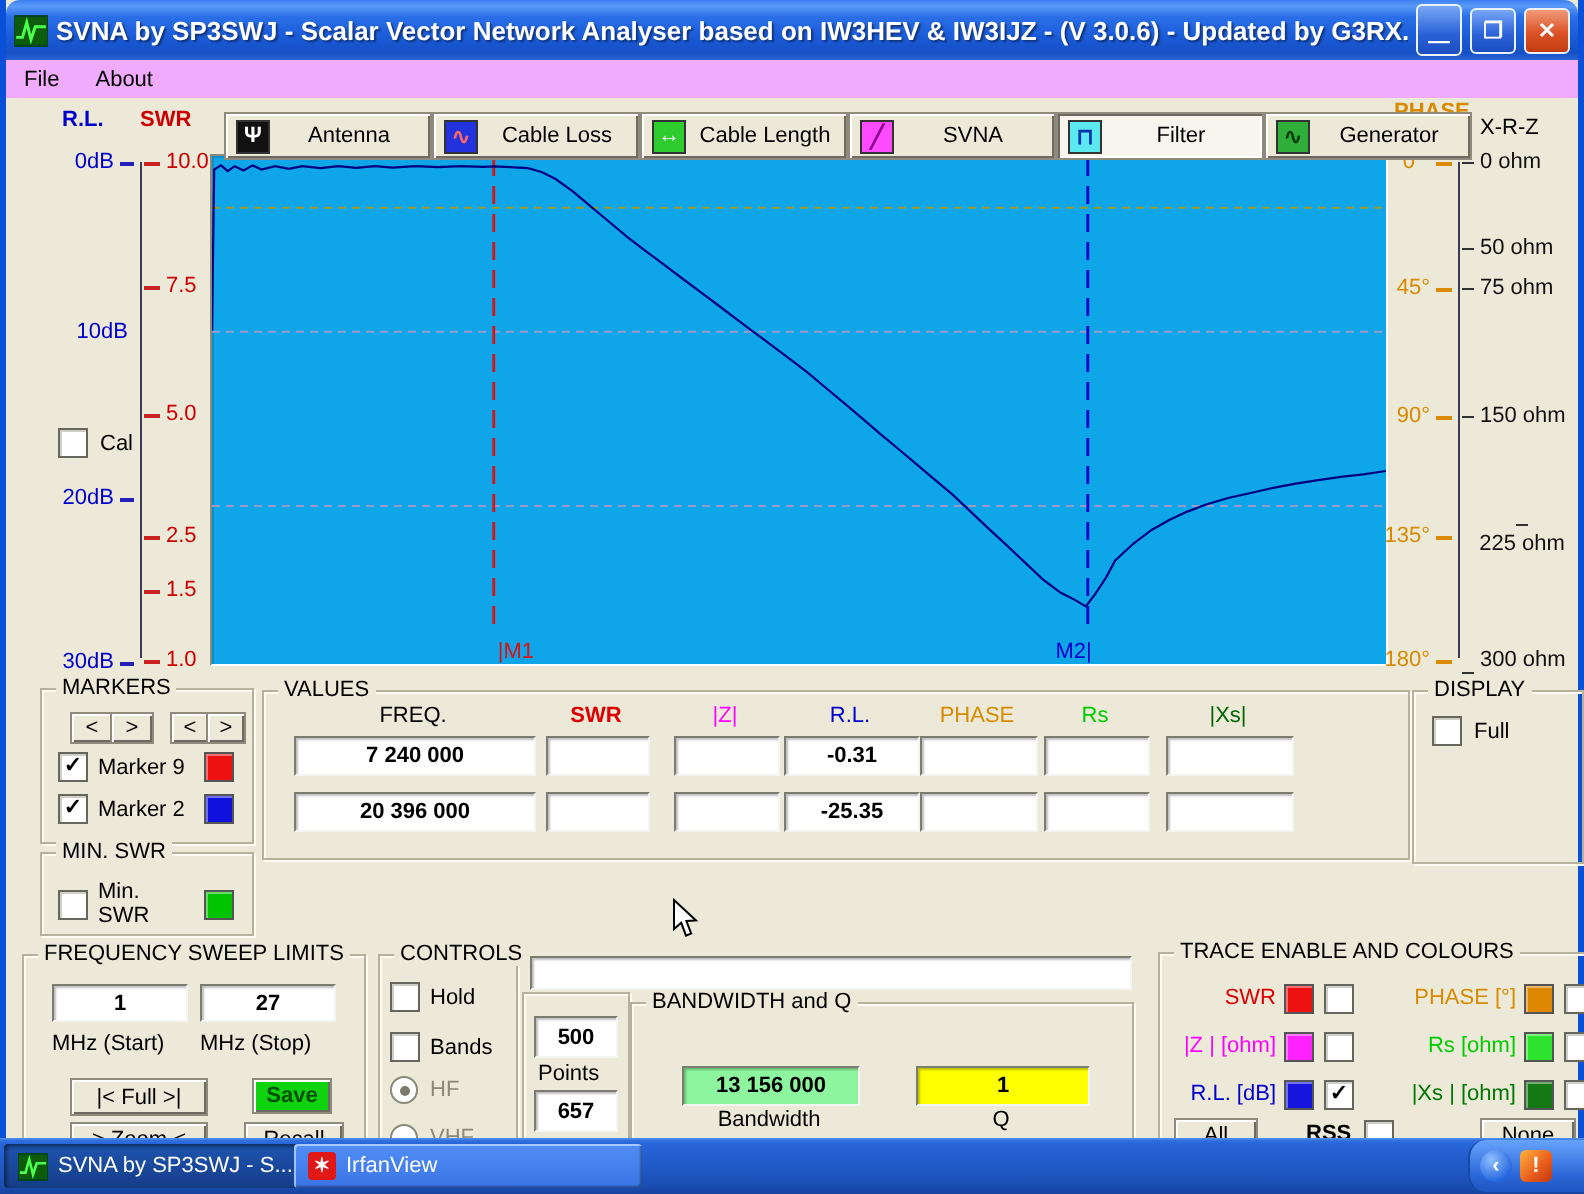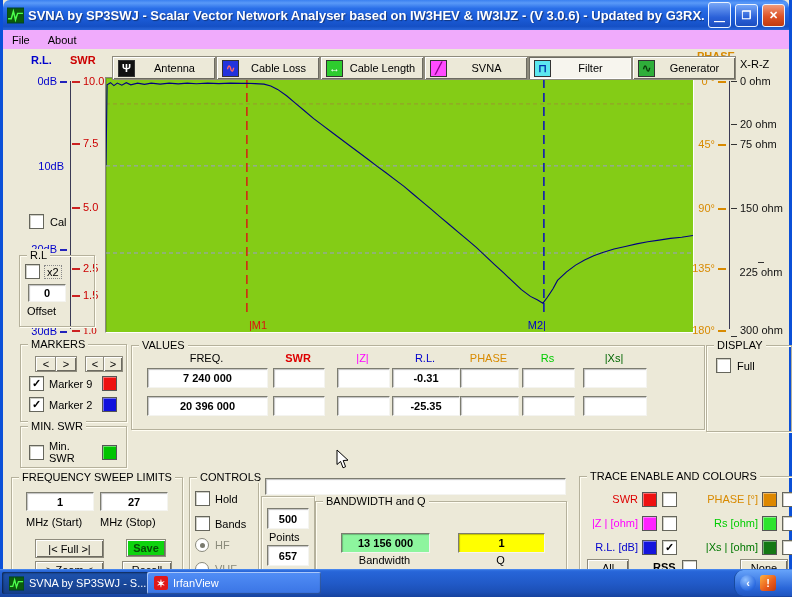--- a/index.html
+++ b/index.html
@@ -25,21 +25,21 @@
   .hdr{position:absolute;font-weight:bold}
   .vline{position:absolute;width:1px;top:32px;height:248px;background:#3a3a55}
   .ticks{position:absolute;top:29px;height:254px}
   .tick{position:absolute;left:0;right:0;height:13px;display:flex;align-items:center;gap:3px;line-height:13px}
   .tick.right{justify-content:flex-end}
   .mark-rl{width:7px;border-top:2px solid #2222bb}
   .mark-swr{width:8px;border-top:2px dashed #cc2222}
   .mark-ph{width:8px;border-top:2px dashed #d88a00}
   .mark-ohm{width:6px;border-top:1px solid #333}
   
-  .plot{position:absolute;left:102px;top:28px;width:587px;height:254px;background:#84cc16;
+  .plot{position:absolute;left:102px;top:28px;width:587px;height:254px;background:#0ea5e9;
         border:1px solid #8a8a80;border-right-color:#fff;border-bottom-color:#fff;
         box-shadow:inset 1px 1px 0 rgba(0,0,0,.15)}
   
   .toolbar{position:absolute;left:109px;top:7px;display:flex;height:24px}
   .tb-btn{width:92px;display:flex;align-items:center;padding:0 5px;gap:4px;background:#ece9d8;
           border:1px solid #8e8b7d;box-shadow:inset 1px 1px 0 #fff,inset -1px -1px 0 #6d6b61;cursor:default}
   .tb-btn.pressed{background:#f7f5ee;box-shadow:inset 1px 1px 0 #6d6b61,inset -1px -1px 0 #fff}
   .tb-icon{width:15px;height:15px;display:flex;align-items:center;justify-content:center;
            font-size:11px;font-weight:bold;border:1px solid #333;flex:0 0 15px}
   .tb-lbl{flex:1;text-align:center}
@@ -156,21 +156,21 @@
         <div class="tick" style="top: 184px;">
           <span class="mark-swr"></span>
           <span style="color: rgb(204, 0, 0);">2.5</span>
         </div>
         <div class="tick" style="top: 211px;">
           <span class="mark-swr"></span>
           <span style="color: rgb(204, 0, 0);">1.5</span>
         </div>
         <div class="tick" style="top: 246px;">
           <span class="mark-swr"></span>
-          <span style="color: rgb(204, 0, 0); font-family: Liberation Serif, serif;">1.0</span>
+          <span style="color: rgb(204, 0, 0);">1.0</span>
         </div>
       </div>
     <div class="ticks" id="phase-ticks" style="left:681px;width:42px">
         <div class="tick right" style="top: -3px;">
           <span style="color: rgb(216, 138, 0);">0 °</span>
           <span class="mark-ph"></span>
         </div>
         <div class="tick right" style="top: 60px;">
           <span style="color: rgb(216, 138, 0);">45°</span>
           <span class="mark-ph"></span>
@@ -188,21 +188,21 @@
           <span class="mark-ph"></span>
         </div>
       </div>
     <div class="ticks" id="ohm-ticks" style="left:728px;width:60px">
         <div class="tick" style="top: -3px;">
           <span class="mark-ohm"></span>
           <span style="color: rgb(17, 17, 17);">0 ohm</span>
         </div>
         <div class="tick" style="top: 40px;">
           <span class="mark-ohm"></span>
-          <span style="color: rgb(17, 17, 17);">20 ohm</span>
+          <span style="color: rgb(17, 17, 17);">50 ohm</span>
         </div>
         <div class="tick" style="top: 60px;">
           <span class="mark-ohm"></span>
           <span style="color: rgb(17, 17, 17);">75 ohm</span>
         </div>
         <div class="tick" style="top: 124px;">
           <span class="mark-ohm"></span>
           <span style="color: rgb(17, 17, 17);">150 ohm</span>
         </div>
         <div class="tick" style="top: 184px; flex-direction: column;">
@@ -240,29 +240,20 @@
           <span class="tb-icon" style="background: rgb(47, 174, 58); color: rgb(10, 58, 10);">∿</span>
           <span class="tb-lbl">Generator</span>
         </div>
       </div>
 
     <div class="row" style="left:26px;top:165px">
       <span class="cb"></span>
       <span>Cal</span>
     </div>
 
-    <div class="grp" style="left:16px;top:206px;width:74px;height:70px">
-      <span class="grp-label">R.L</span>
-      <div class="row" style="left:5px;top:8px;gap:4px">
-        <span class="cb"></span>
-        <span style="border:1px dotted #888;padding:0 2px">x2</span>
-      </div>
-      <div class="inp abs" style="left:8px;top:28px;width:36px;height:16px">0</div>
-      <span class="lab" style="left:7px;top:49px">Offset</span>
-    </div>
 
     <div class="grp" style="left:17px;top:295px;width:105px;height:76px">
       <span class="grp-label">MARKERS</span>
       <span class="btn3d abs" style="left:14px;top:11px;width:20px;height:14px">&lt;</span>
       <span class="btn3d abs" style="left:34px;top:11px;width:20px;height:14px">&gt;</span>
       <span class="btn3d abs" style="left:64px;top:11px;width:18px;height:14px">&lt;</span>
       <span class="btn3d abs" style="left:82px;top:11px;width:18px;height:14px">&gt;</span>
       <div class="row" style="left:8px;top:31px;gap:5px">
         <span class="cb checked"></span>
         <span style="width:48px">Marker 9</span>

